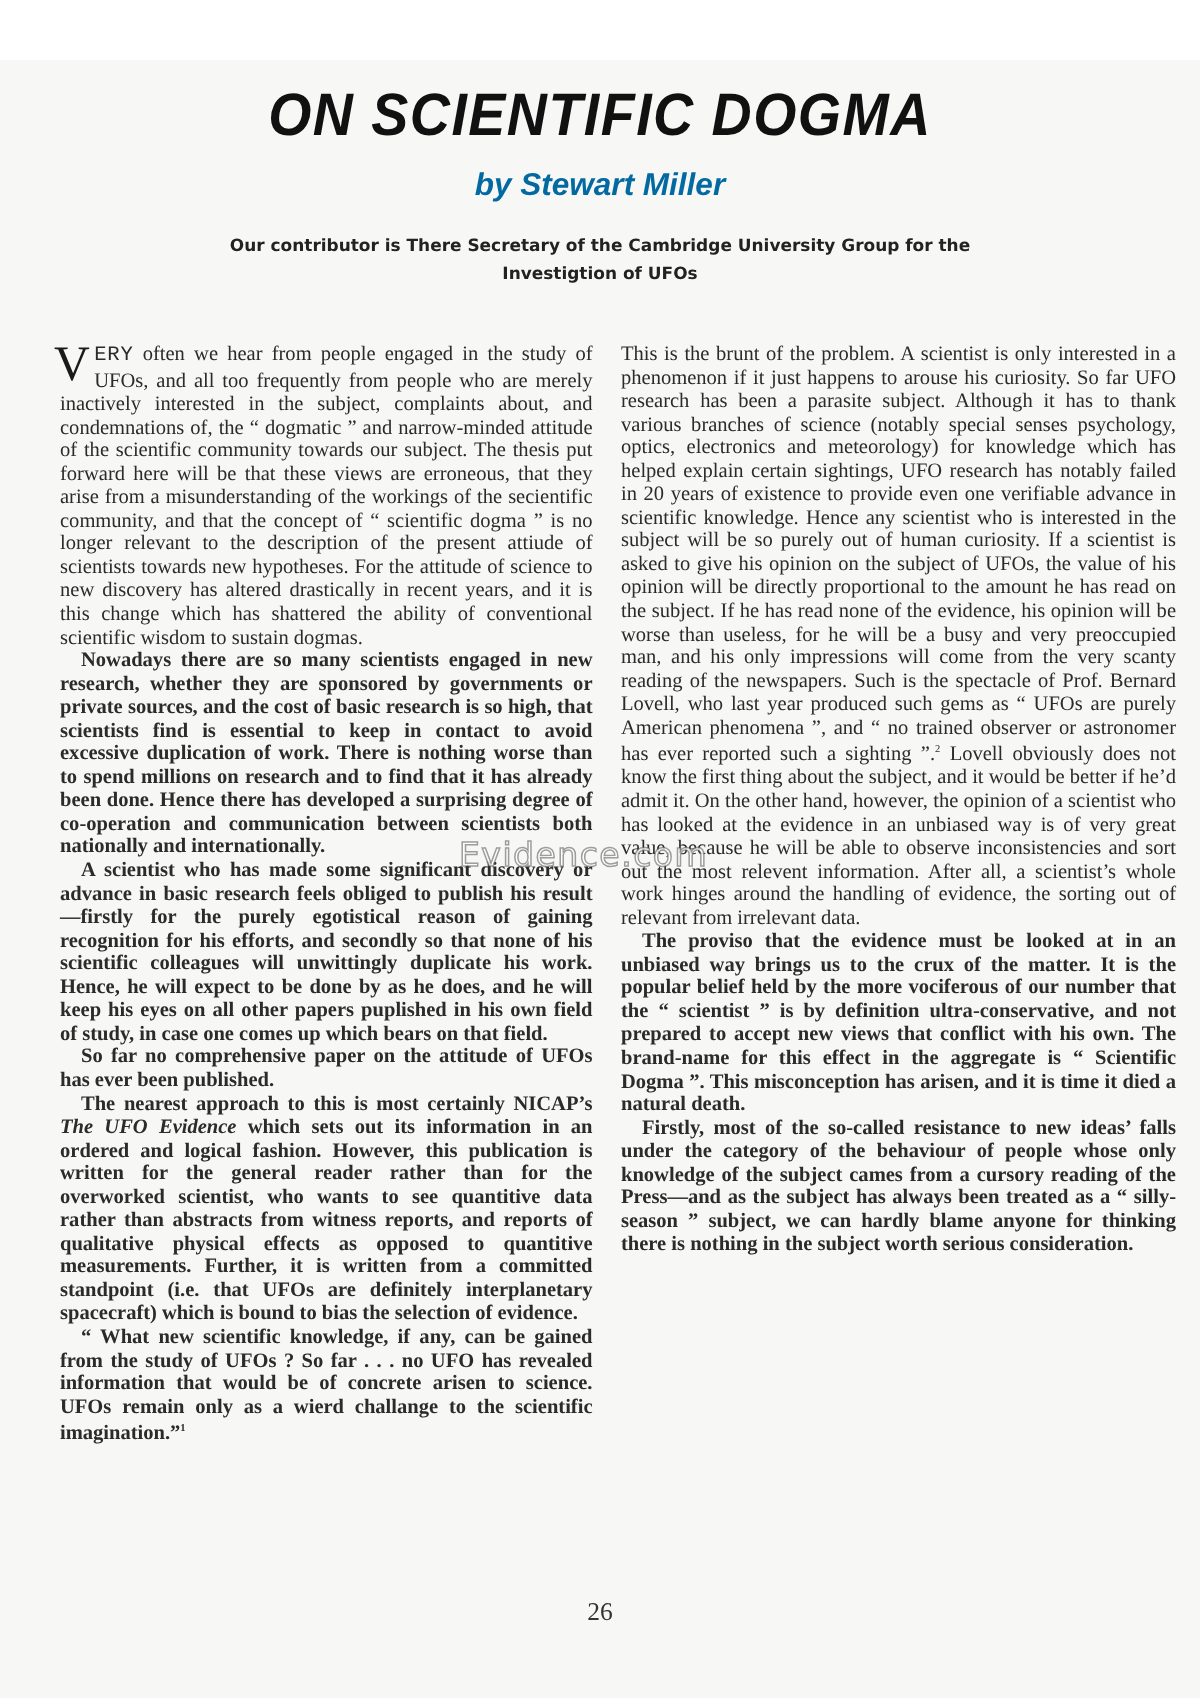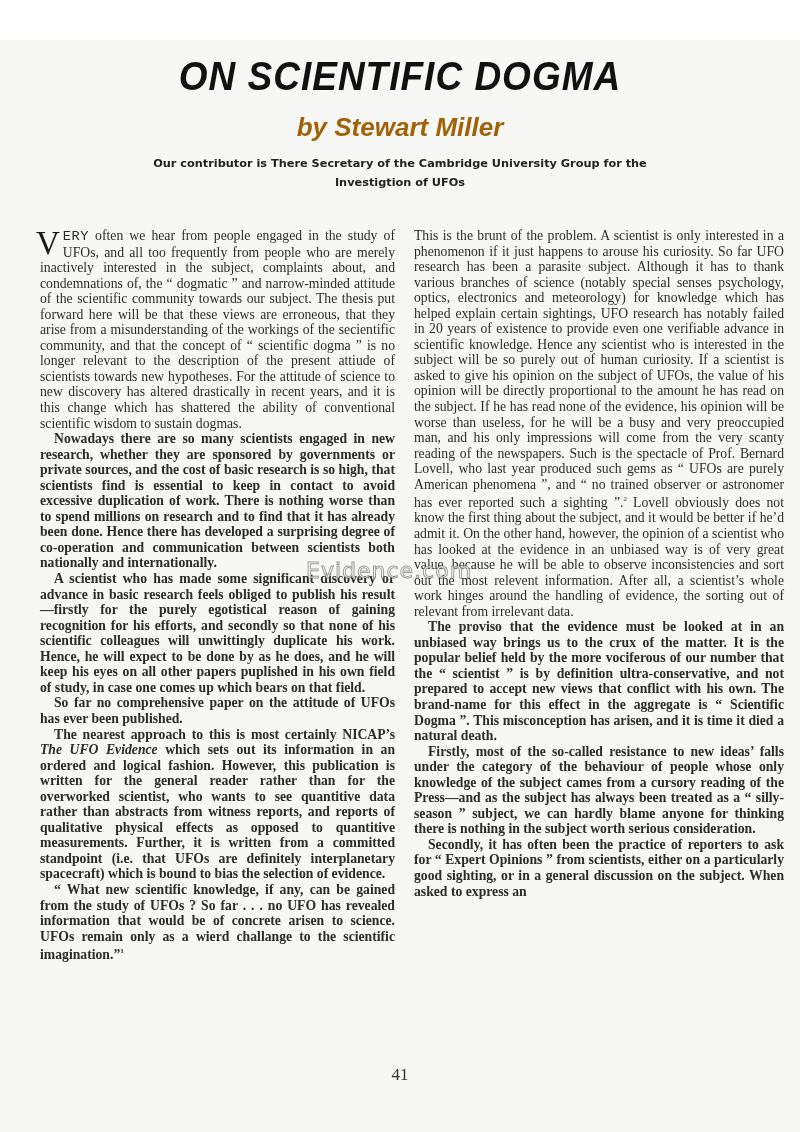--- a/index.html
+++ b/index.html
@@ -21,21 +21,21 @@
     font-weight: bold; font-style: italic;
     font-size: 37px; letter-spacing: 1px;
     color: #111;
     transform: scaleY(1.08);
   }
   .byline {
     position: absolute; left: 0; right: 0; top: 112px;
     text-align: center;
     font-family: "Liberation Sans", "DejaVu Sans", sans-serif;
     font-weight: bold; font-style: italic;
-    font-size: 26px; color: #a16207;
+    font-size: 21px; color: #0369a1;
   }
   .subtitle {
     position: absolute; left: 120px; right: 120px; top: 154px;
     text-align: center;
     font-family: "DejaVu Sans", "Liberation Sans", sans-serif;
     font-weight: bold; font-size: 11.3px; line-height: 19px;
     color: #222;
   }
   .col {
     position: absolute; top: 228px;
@@ -85,18 +85,17 @@
   <p class="indent">A scientist who has made some significant discovery or advance in basic research feels obliged to publish his result—firstly for the purely egotistical reason of gaining recognition for his efforts, and secondly so that none of his scientific colleagues will unwittingly duplicate his work. Hence, he will expect to be done by as he does, and he will keep his eyes on all other papers puplished in his own field of study, in case one comes up which bears on that field.</p>
   <p class="indent">So far no comprehensive paper on the attitude of UFOs has ever been published.</p>
   <p class="indent"><span>The nearest approach to this is most certainly NICAP’s </span><em>The UFO Evidence</em><span> which sets out its information in an ordered and logical fashion. However, this publication is written for the general reader rather than for the overworked scientist, who wants to see quantitive data rather than abstracts from witness reports, and reports of qualitative physical effects as opposed to quantitive measurements. Further, it is written from a committed standpoint (i.e. that UFOs are definitely interplanetary spacecraft) which is bound to bias the selection of evidence.</span></p>
   <p class="indent"><span>“ What new scientific knowledge, if any, can be gained from the study of UFOs ? So far . . . no UFO has revealed information that would be of concrete arisen to science. UFOs remain only as a wierd challange to the scientific imagination.”</span><span class="footnote-mark">1</span></p>
 </div>
 
 <div class="col col-right">
   <p class="first"><span>This is the brunt of the problem. A scientist is only interested in a phenomenon if it just happens to arouse his curiosity. So far UFO research has been a parasite subject. Although it has to thank various branches of science (notably special senses psychology, optics, electronics and meteorology) for knowledge which has helped explain certain sightings, UFO research has notably failed in 20 years of existence to provide even one verifiable advance in scientific knowledge. Hence any scientist who is interested in the subject will be so purely out of human curiosity. If a scientist is asked to give his opinion on the subject of UFOs, the value of his opinion will be directly proportional to the amount he has read on the subject. If he has read none of the evidence, his opinion will be worse than useless, for he will be a busy and very preoccupied man, and his only impressions will come from the very scanty reading of the newspapers. Such is the spectacle of Prof. Bernard Lovell, who last year produced such gems as “ UFOs are purely American phenomena ”, and “ no trained observer or astronomer has ever reported such a sighting ”.</span><span class="footnote-mark">2</span><span> Lovell obviously does not know the first thing about the subject, and it would be better if he’d admit it. On the other hand, however, the opinion of a scientist who has looked at the evidence in an unbiased way is of very great value, because he will be able to observe inconsistencies and sort out the most relevent information. After all, a scientist’s whole work hinges around the handling of evidence, the sorting out of relevant from irrelevant data.</span></p>
   <p class="indent">The proviso that the evidence must be looked at in an unbiased way brings us to the crux of the matter. It is the popular belief held by the more vociferous of our number that the “ scientist ” is by definition ultra-conservative, and not prepared to accept new views that conflict with his own. The brand-name for this effect in the aggregate is “ Scientific Dogma ”. This misconception has arisen, and it is time it died a natural death.</p>
   <p class="indent">Firstly, most of the so-called resistance to new ideas’ falls under the category of the behaviour of people whose only knowledge of the subject cames from a cursory reading of the Press—and as the subject has always been treated as a “ silly-season ” subject, we can hardly blame anyone for thinking there is nothing in the subject worth serious consideration.</p>
-  <p class="indent">Secondly, it has often been the practice of reporters to ask for “ Expert Opinions ” from scientists, either on a particularly good sighting, or in a general discussion on the subject. When asked to express an</p>
 </div>
 
 <div class="watermark">Evidence.com</div>
 
-<div class="page-number">41</div>
+<div class="page-number">26</div>
 
 </body></html>

